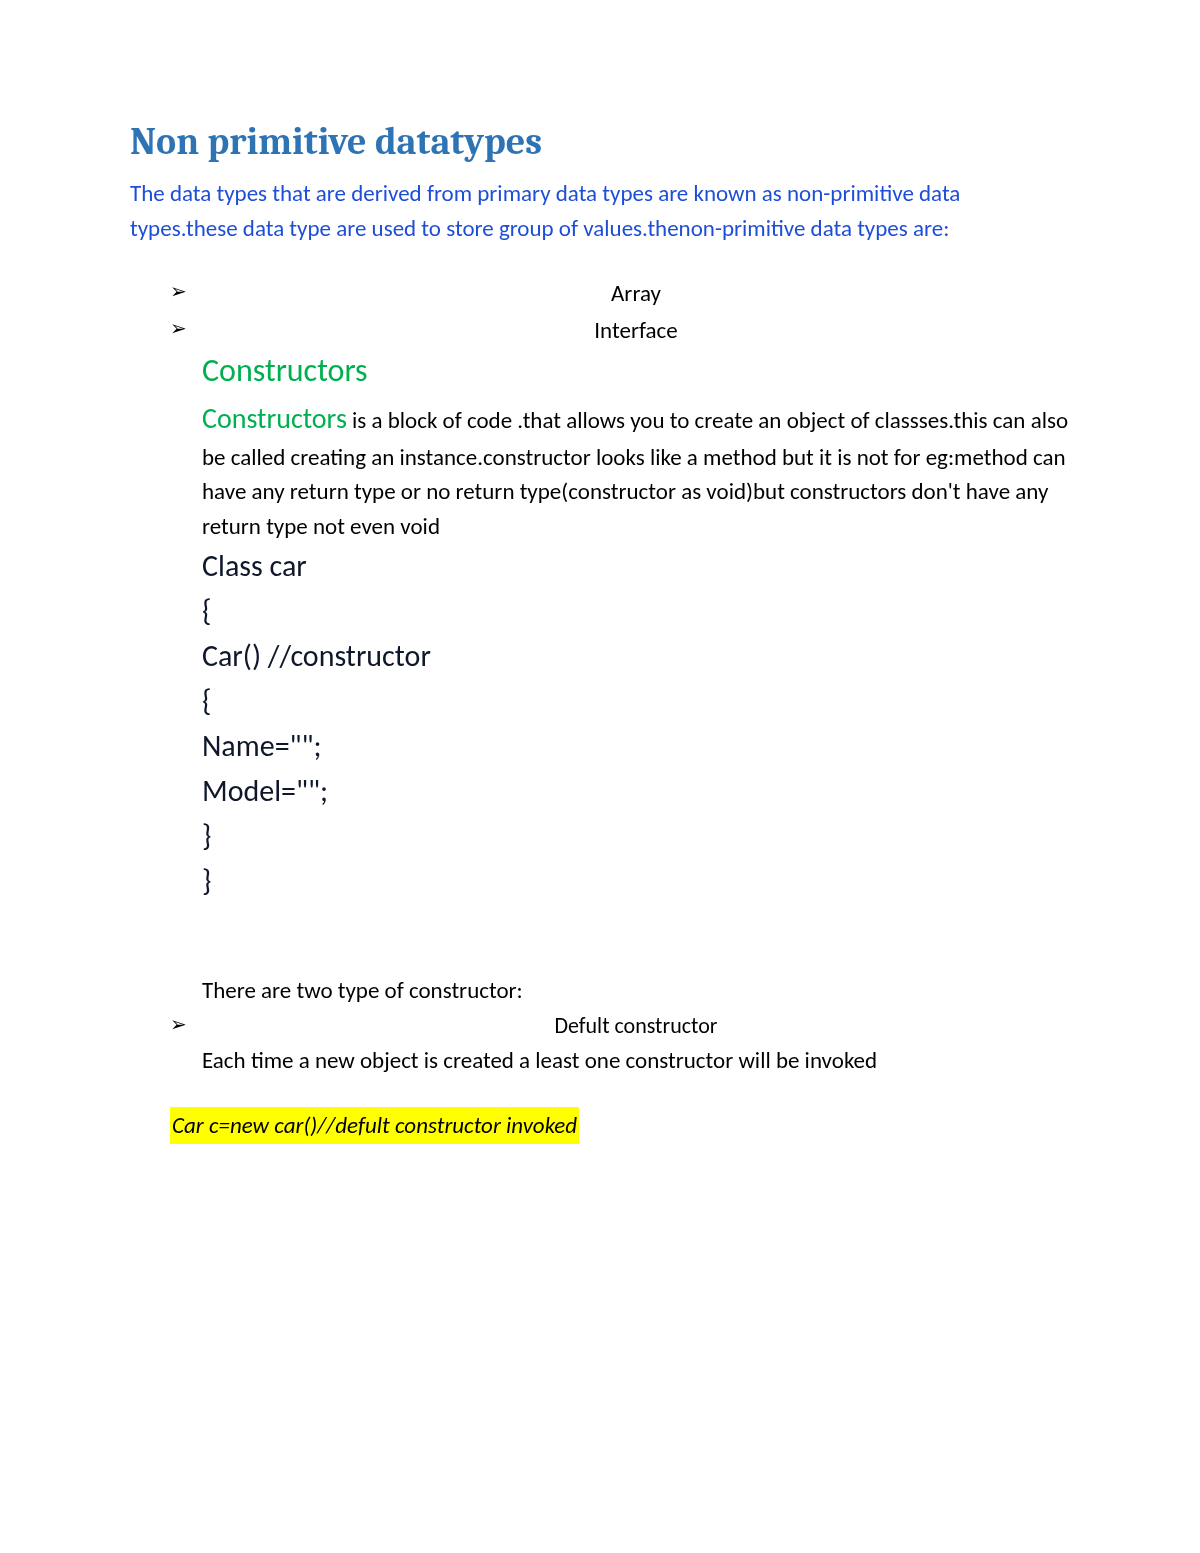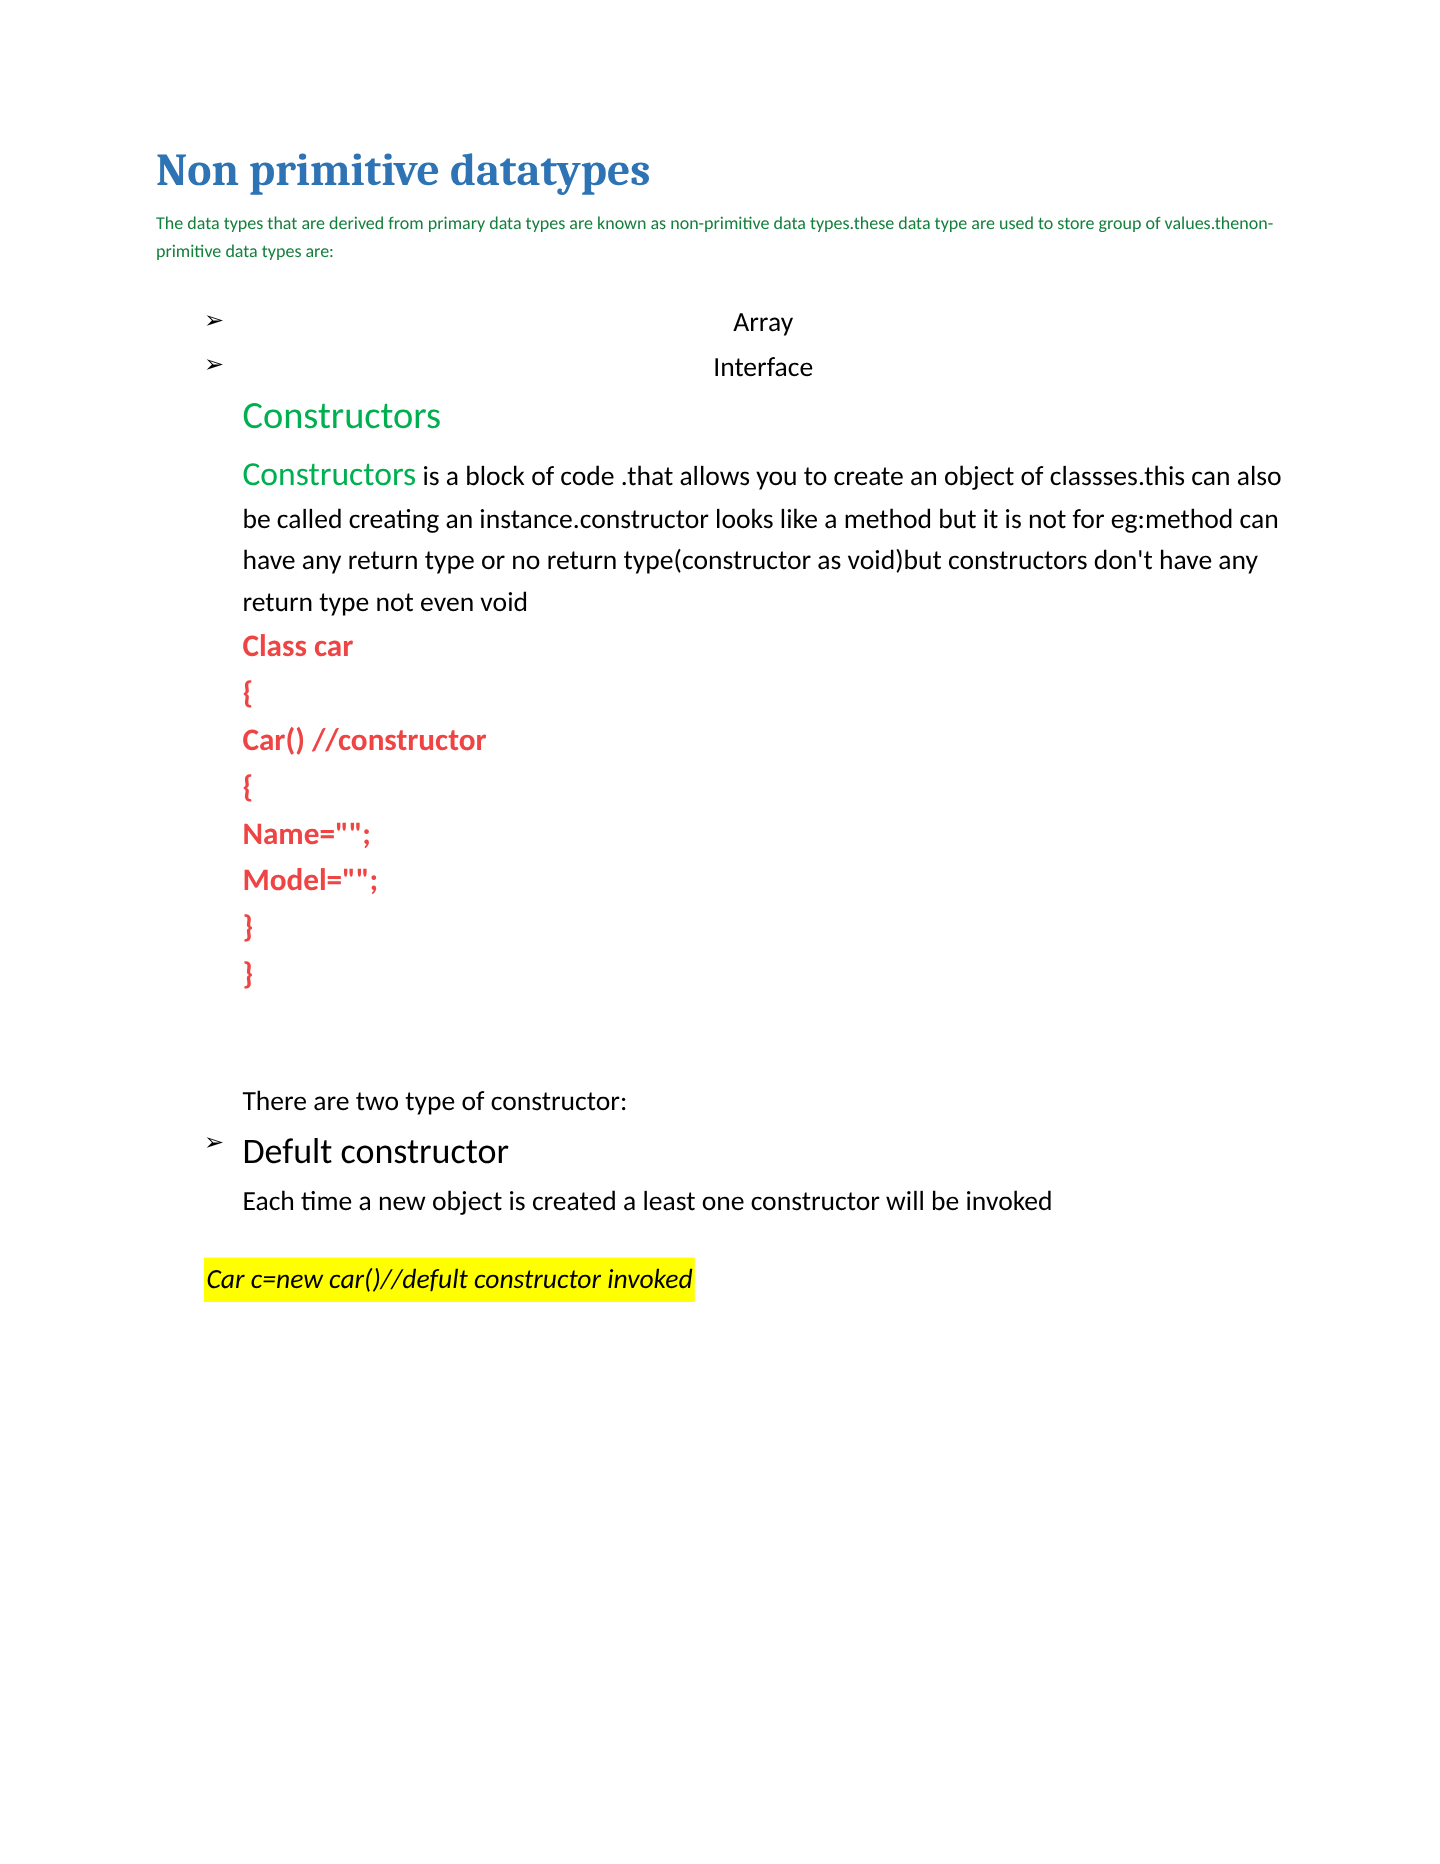--- a/index.html
+++ b/index.html
@@ -15,23 +15,23 @@
       color: #000000;
     }
     .title {
       font-family: Cambria, Georgia, serif;
       font-size: 38px;
       font-weight: bold;
       color: #2e74b5;
       margin-bottom: 12px;
     }
     .intro {
-      font-size: 15px;
+      font-size: 23px;
       line-height: 1.5;
-      color: #15803d;
+      color: #1d4ed8;
       margin-bottom: 30px;
     }
     .bullet-list {
       list-style: none;
       padding-left: 40px;
       text-align: center;
     }
     .bullet-list li {
       font-size: 23px;
       line-height: 1.6;
@@ -57,40 +57,40 @@
     .constructors-inline {
       font-size: 28px;
       color: #00b050;
     }
     .body-text {
       font-size: 23px;
       line-height: 1.5;
       color: #000000;
     }
     .code-block {
-      font-size: 26px;
+      font-size: 30px;
       line-height: 1.5;
-      color: #ef4444;
-      font-weight: bold;
+      color: #0f172a;
     }
     .code-line {
       display: block;
     }
     .section-gap {
       margin-top: 70px;
     }
     .bullet-list2 {
       list-style: none;
       padding-left: 40px;
     }
     .bullet-list2 li {
-      font-size: 30px;
+      font-size: 22px;
       line-height: 1.6;
       position: relative;
       padding-left: 32px;
+      text-align: center;
     }
     .bullet-list2 li::before {
       content: "➢";
       position: absolute;
       left: 0;
       color: #000000;
       font-size: 20px;
     }
     .after-bullets {
       padding-left: 72px;

